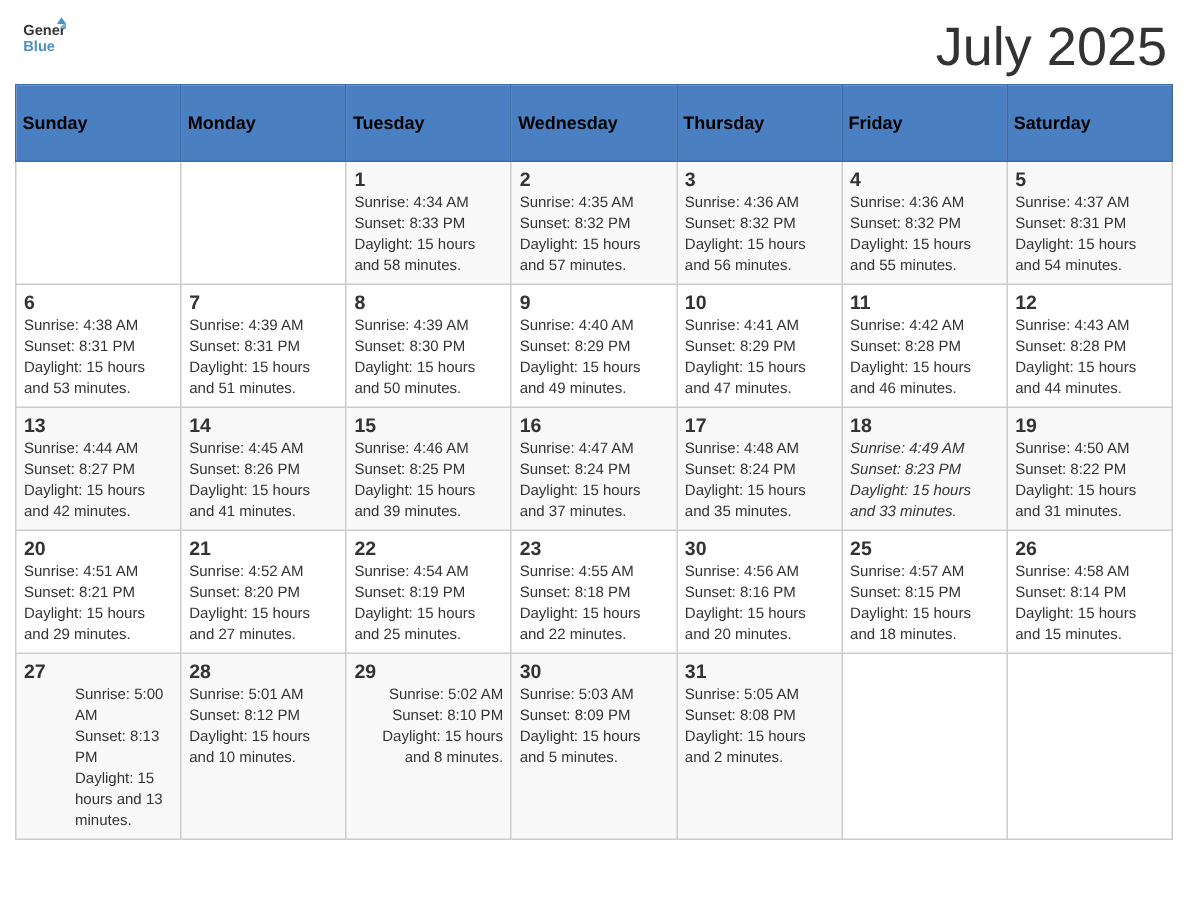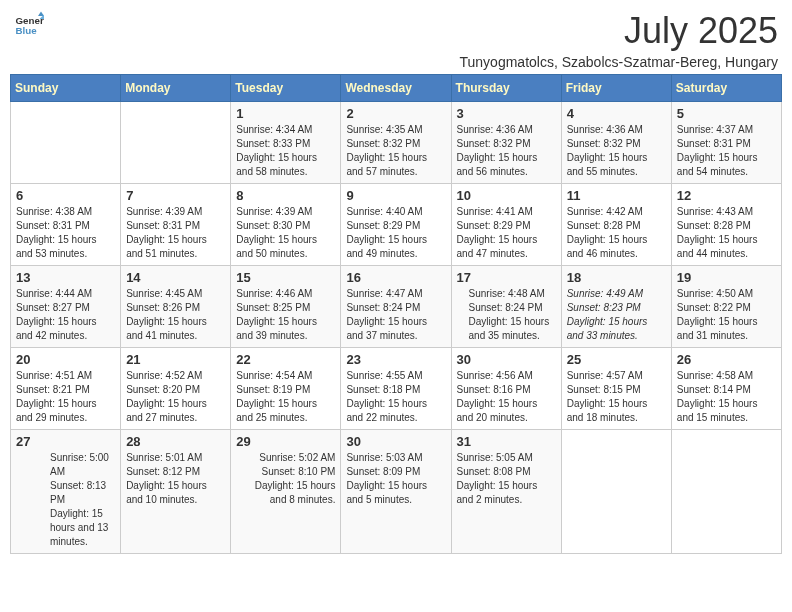--- a/index.html
+++ b/index.html
@@ -20,41 +20,41 @@
     .logo {
       display: flex;
       align-items: center;
       gap: 4px;
     }
     .logo-icon {
       width: 30px;
       height: 30px;
     }
     .title-area {
-      text-align: right;
+      text-align: center;
     }
     .month-title {
       font-size: 36px;
       color: #333;
       font-weight: normal;
     }
     .subtitle {
       font-size: 14px;
       color: #333;
       margin-top: 2px;
     }
     .calendar {
       width: 100%;
       border-collapse: collapse;
       font-size: 11px;
     }
     .calendar thead tr th {
       background-color: #4a7fc1;
-      color: #fef9c3;
-      padding: 6px 4px;
+      color: #000000;
+      padding: 18px 4px;
       text-align: left;
       font-size: 12px;
       font-weight: bold;
       border: 1px solid #3a6fa8;
     }
     .calendar tbody tr td {
       vertical-align: top;
       padding: 4px 5px;
       border: 1px solid #ccc;
       min-height: 80px;
@@ -87,21 +87,20 @@
   <div class="logo">
     <svg class="logo-icon" viewBox="0 0 40 40">
       <text x="2" y="18" font-size="13" font-weight="bold" fill="#333" font-family="Arial">General</text>
       <text x="2" y="32" font-size="13" font-weight="bold" fill="#4a90c4" font-family="Arial">Blue</text>
       <polygon points="32,8 40,8 36,2" fill="#4a90c4"></polygon>
       <polygon points="34,12 40,12 40,6" fill="#6ab0e0"></polygon>
     </svg>
   </div>
   <div class="title-area">
     <div class="month-title">July 2025</div>
-    <div class="subtitle">Tunyogmatolcs, Szabolcs-Szatmar-Bereg, Hungary</div>
   </div>
 </div>
 
 <table class="calendar">
   <thead>
     <tr id="weekday-header">
     <th>Sunday</th>
         <th>Monday</th>
         <th>Tuesday</th>
         <th>Wednesday</th>
@@ -209,21 +208,21 @@
 Daylight: 15 hours and 39 minutes.</div>
         </td>
         <td>
           <span class="day-num">16</span>
           <div class="day-detail" style="white-space: pre-line;">Sunrise: 4:47 AM
 Sunset: 8:24 PM
 Daylight: 15 hours and 37 minutes.</div>
         </td>
         <td>
           <span class="day-num">17</span>
-          <div class="day-detail" style="white-space: pre-line; margin-left: 12px;">Sunrise: 4:48 AM
+          <div class="day-detail" style="white-space: pre-line;">Sunrise: 4:48 AM
 Sunset: 8:24 PM
 Daylight: 15 hours and 35 minutes.</div>
         </td>
         <td>
           <span class="day-num">18</span>
           <div class="day-detail" style="white-space: pre-line; font-style: italic;">Sunrise: 4:49 AM
 Sunset: 8:23 PM
 Daylight: 15 hours and 33 minutes.</div>
         </td>
         <td>

